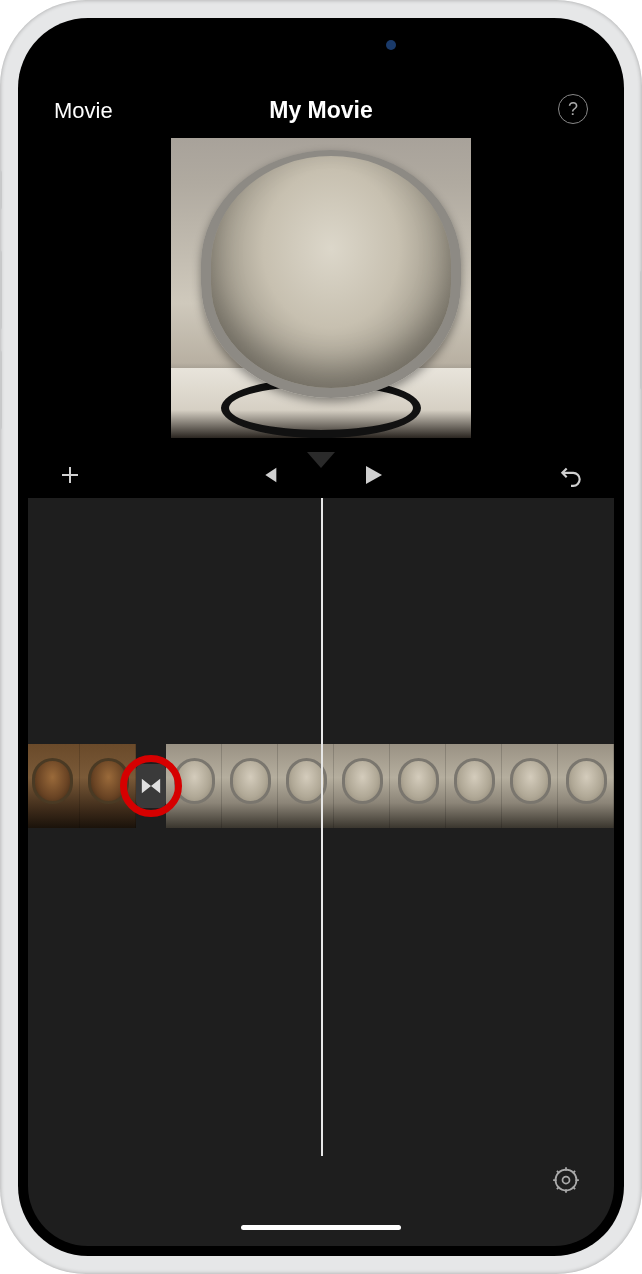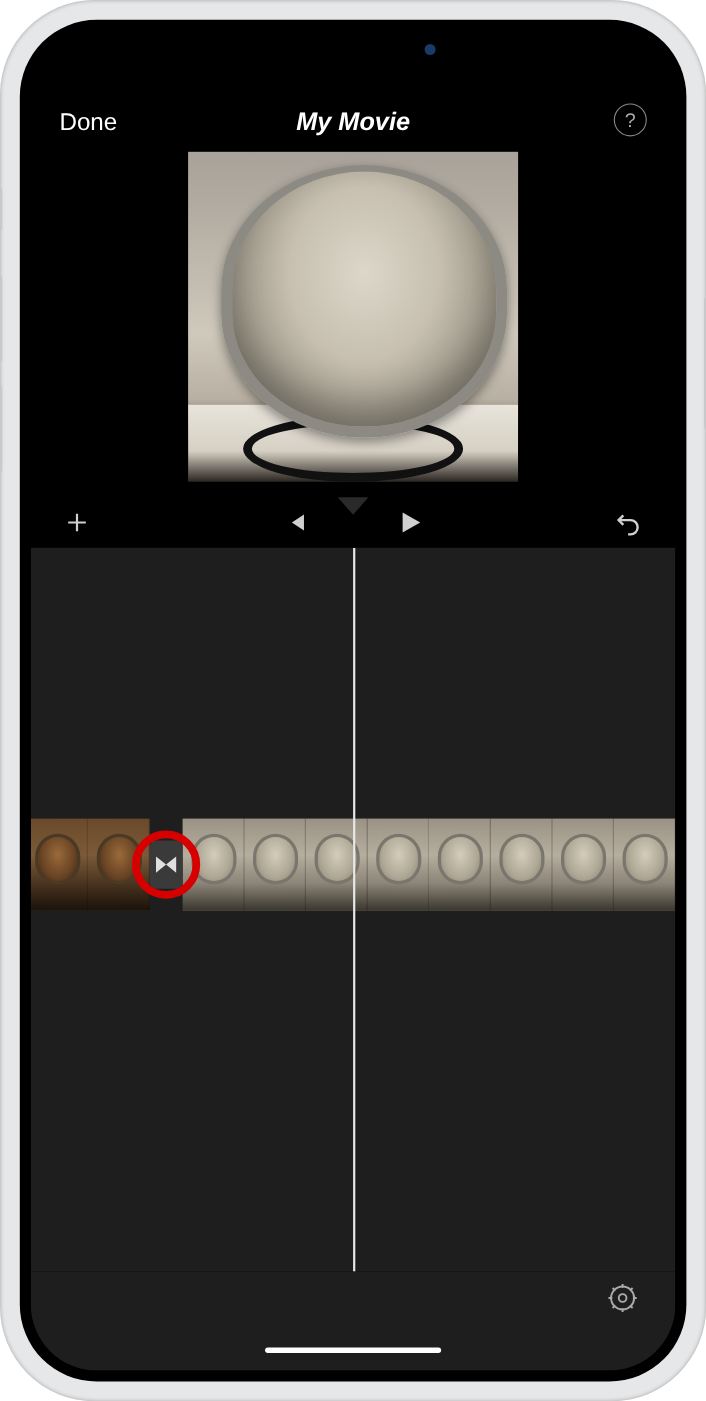--- a/index.html
+++ b/index.html
@@ -85,21 +85,20 @@
     font-size: 22px;
     font-weight: 400;
   }
   .title {
     color: #fff;
     font-size: 23px;
     font-weight: 600;
     position: absolute;
     left: 50%;
     transform: translateX(-50%);
-    font-style: italic;
   }
   .help-btn {
     width: 30px;
     height: 30px;
     border: 1.5px solid #888;
     border-radius: 50%;
     display: flex;
     align-items: center;
     justify-content: center;
     color: #aaa;
@@ -282,21 +281,21 @@
   <div class="side-btn left-2"></div>
   <div class="side-btn left-3"></div>
   <div class="side-btn right-1"></div>
   <div class="phone-inner">
     <div class="screen">
       <div class="notch">
         <div class="camera-dot"></div>
       </div>
 
       <div class="header">
-        <div class="done-btn">Done</div>
+        <div class="done-btn">Movie</div>
         <div class="title">My Movie</div>
         <div class="help-btn">
           <span>?</span>
         </div>
       </div>
 
       <div class="preview-area" style="position:relative;">
         <div class="preview">
           <div class="stove"></div>
           <div class="burner"></div>

